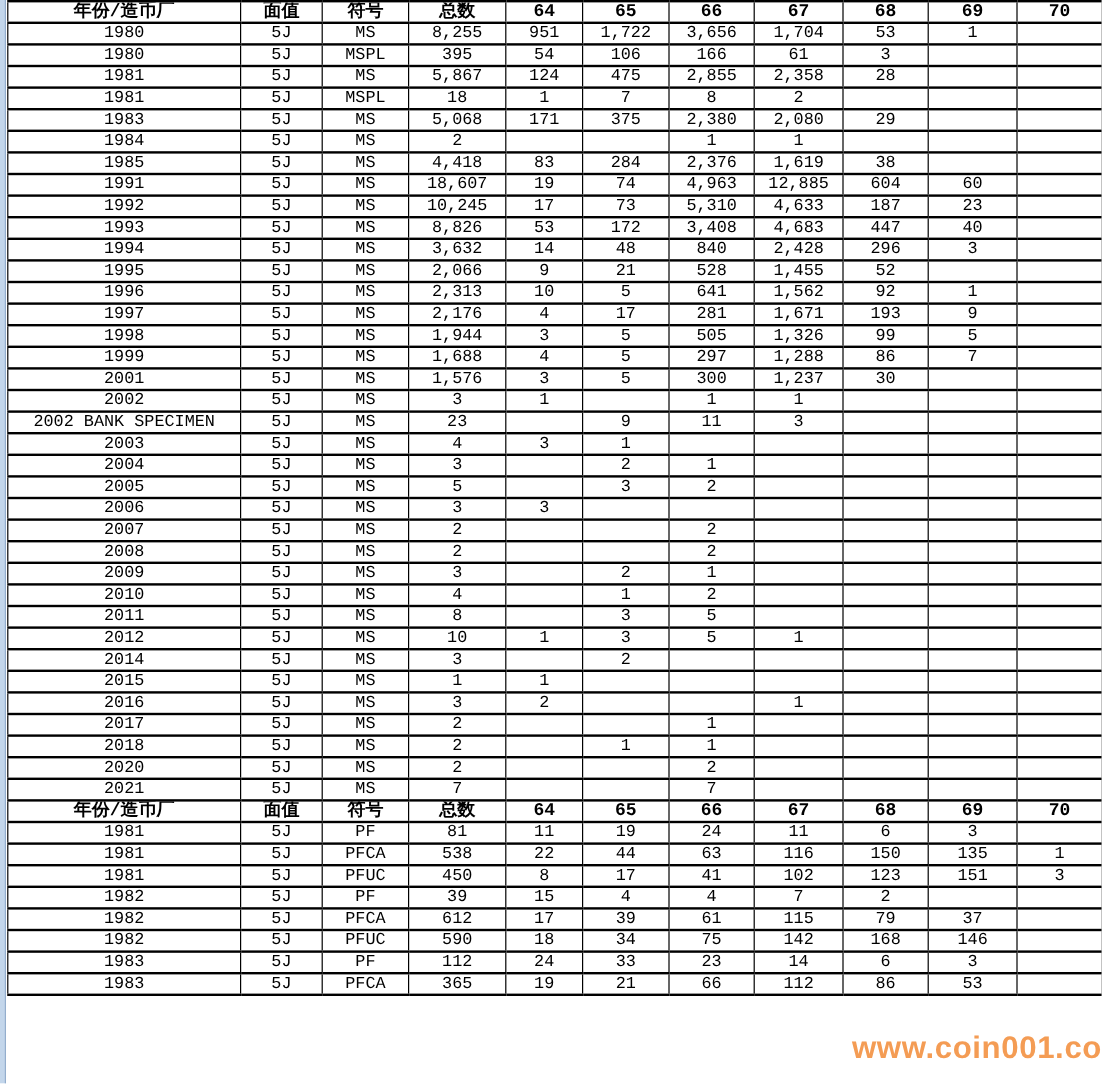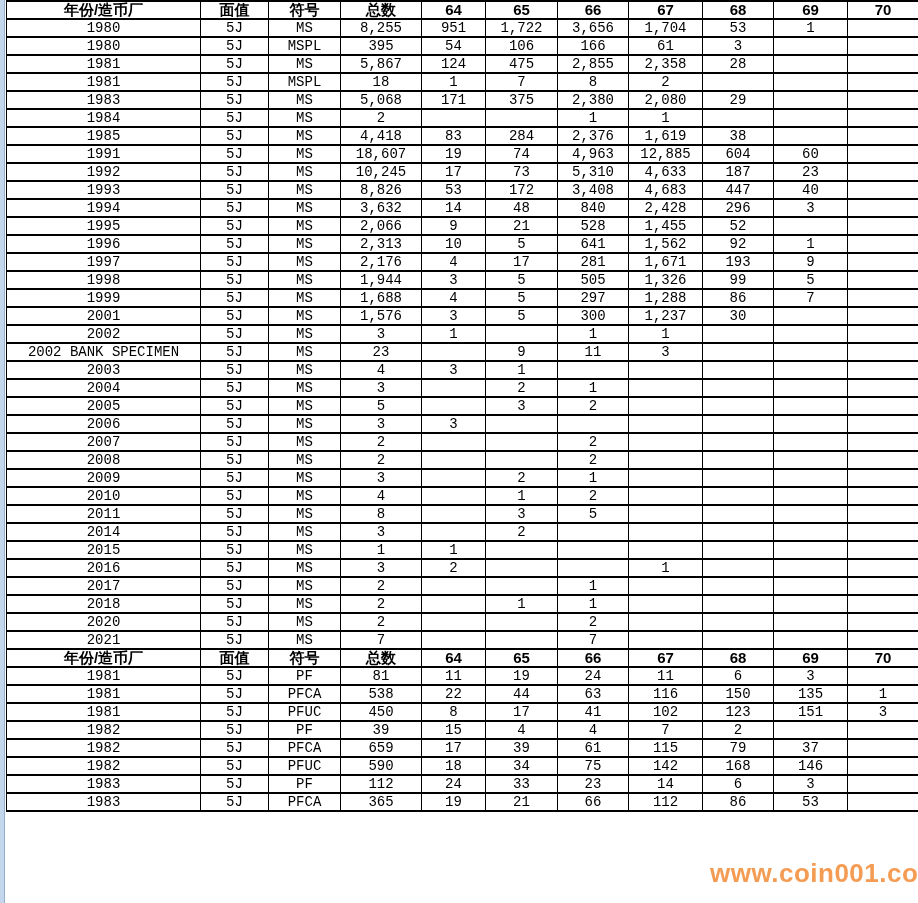--- a/index.html
+++ b/index.html
@@ -45,21 +45,21 @@
     text-align: center;
     vertical-align: middle;
     overflow: hidden;
     white-space: nowrap;
     font-size: 14px;
     color: #000;
   }
   .pop-table th {
     font-weight: bold;
     font-size: 15px;
-    font-family: Liberation Sans, sans-serif;
+    font-family: Liberation Mono, monospace;
   }
   .pop-table td {
     font-weight: normal;
     font-family: "Liberation Mono", monospace;
   }
   .watermark {
     position: absolute;
     left: 710px;
     top: 858px;
     font-family: "Liberation Sans", sans-serif;
@@ -464,20 +464,33 @@
           <td>8</td>
           <td></td>
           <td>3</td>
           <td>5</td>
           <td></td>
           <td></td>
           <td></td>
           <td></td>
         </tr>
         <tr>
+          <td>2012</td>
+          <td>5J</td>
+          <td>MS</td>
+          <td>10</td>
+          <td>1</td>
+          <td>3</td>
+          <td>5</td>
+          <td>1</td>
+          <td></td>
+          <td></td>
+          <td></td>
+        </tr>
+        <tr>
           <td>2014</td>
           <td>5J</td>
           <td>MS</td>
           <td>3</td>
           <td></td>
           <td>2</td>
           <td></td>
           <td></td>
           <td></td>
           <td></td>
@@ -623,21 +636,21 @@
           <td>4</td>
           <td>7</td>
           <td>2</td>
           <td></td>
           <td></td>
         </tr>
         <tr>
           <td>1982</td>
           <td>5J</td>
           <td>PFCA</td>
-          <td>659</td>
+          <td>612</td>
           <td>17</td>
           <td>39</td>
           <td>61</td>
           <td>115</td>
           <td>79</td>
           <td>37</td>
           <td></td>
         </tr>
         <tr>
           <td>1982</td>

